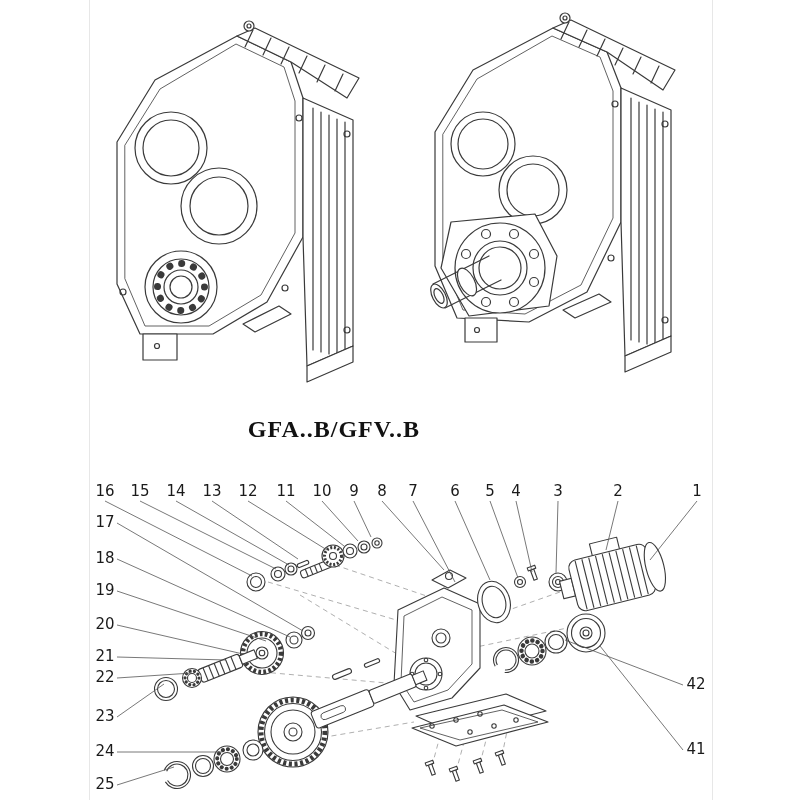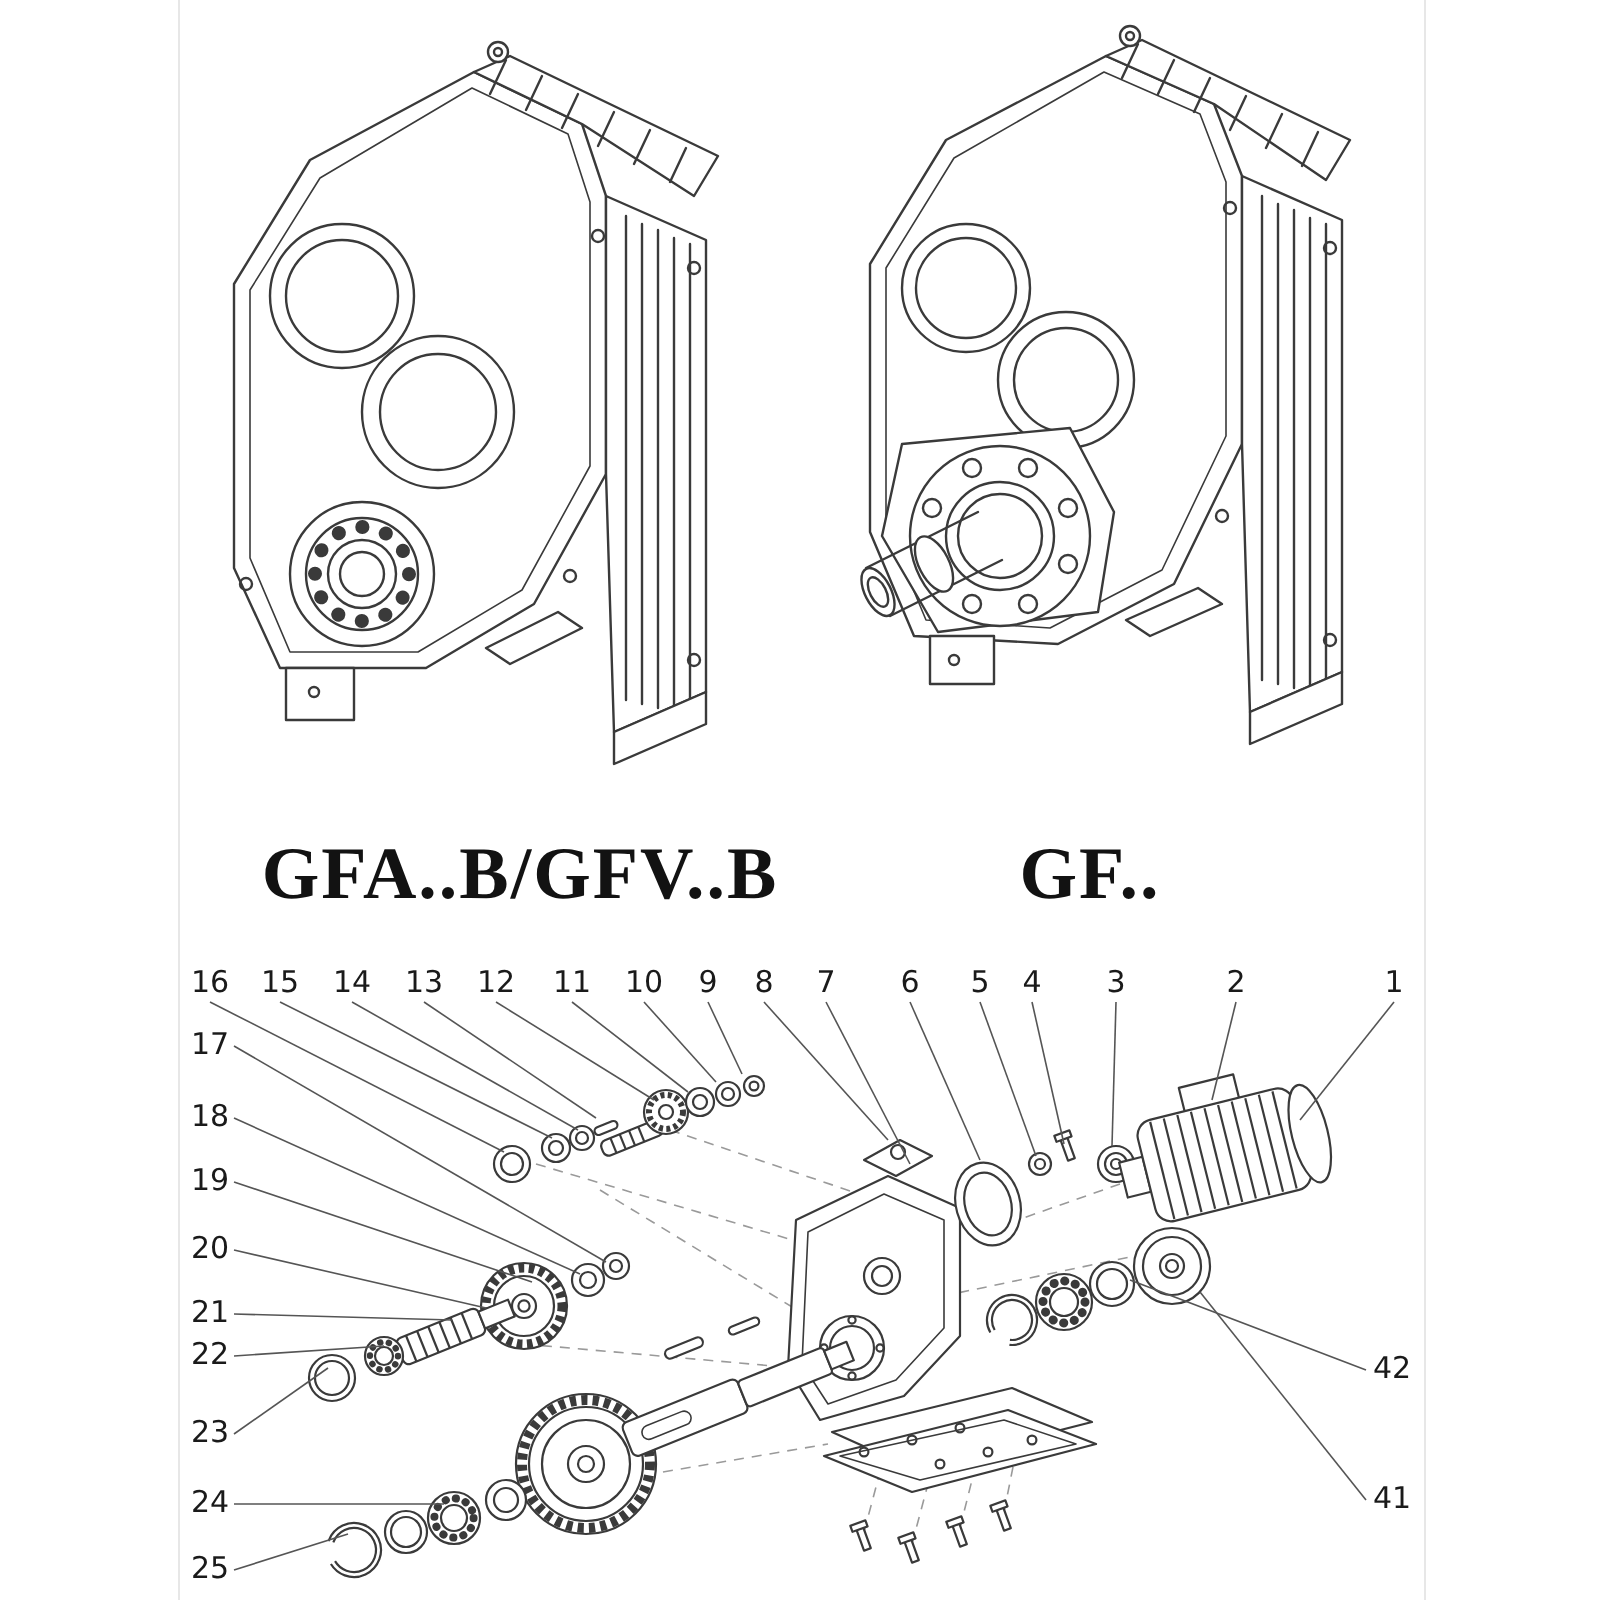--- a/index.html
+++ b/index.html
@@ -4,21 +4,21 @@
 <style>
   * { margin:0; padding:0; box-sizing:border-box; }
   html,body { width:800px; height:800px; background:#ffffff; overflow:hidden;
               font-family:"DejaVu Sans", sans-serif; }
   .sheet { position:relative; width:800px; height:800px; background:#fff; }
   .edge-line { position:absolute; top:0; bottom:0; width:1px; background:#e7e7e7; }
   .edge-left { left:89px; }
   .edge-right { left:712px; }
   svg.drawing { position:absolute; }
   .model-label { position:absolute; top:416px; font-family:"Liberation Serif", serif;
-                 font-weight:700; font-size:37px; color:#121212; text-align:center;
+                 font-weight:700; font-size:24px; color:#121212; text-align:right;
                  letter-spacing:1px; white-space:nowrap; }
   .model-left  { left:100px; width:320px; }
   .model-right { left:430px; width:230px; }
   text.pn { font-family:"DejaVu Sans", sans-serif; font-size:15px; fill:#1a1a1a; }
 </style>
 </head>
 <body>
 
 <div class="sheet">
 
@@ -154,21 +154,20 @@
       <g>
         <circle cx="200" cy="104" r="3"></circle>
           <circle cx="250" cy="124" r="3"></circle>
         <circle cx="250" cy="320" r="3"></circle>
           <circle cx="196" cy="258" r="3"></circle>
       </g>
     </g>
   </svg>
 
   <div class="model-label model-left">GFA..B/GFV..B</div>
-  <div class="model-label model-right">GF..</div>
 
   <svg class="drawing" style="left:0; top:470px;" width="800" height="330" viewBox="0 0 800 330">
 
     <g stroke="#9a9a9a" stroke-width="0.8" stroke-dasharray="5 4" fill="none">
       <line x1="268" y1="112" x2="430" y2="160"></line>
       <line x1="335" y1="95" x2="468" y2="140"></line>
       <line x1="300" y1="125" x2="415" y2="195"></line>
       <line x1="262" y1="202" x2="398" y2="214"></line>
       <line x1="296" y1="272" x2="414" y2="252"></line>
       <line x1="560" y1="122" x2="486" y2="148"></line>

